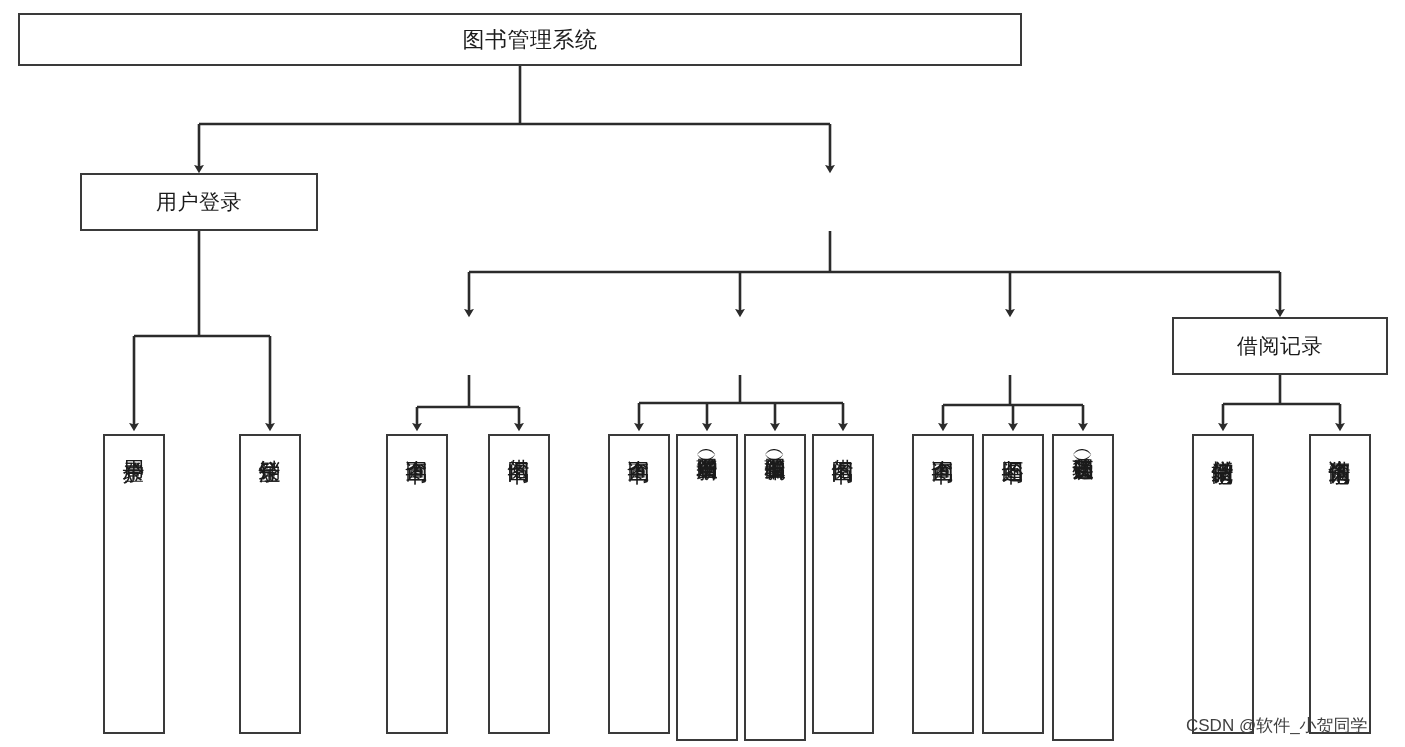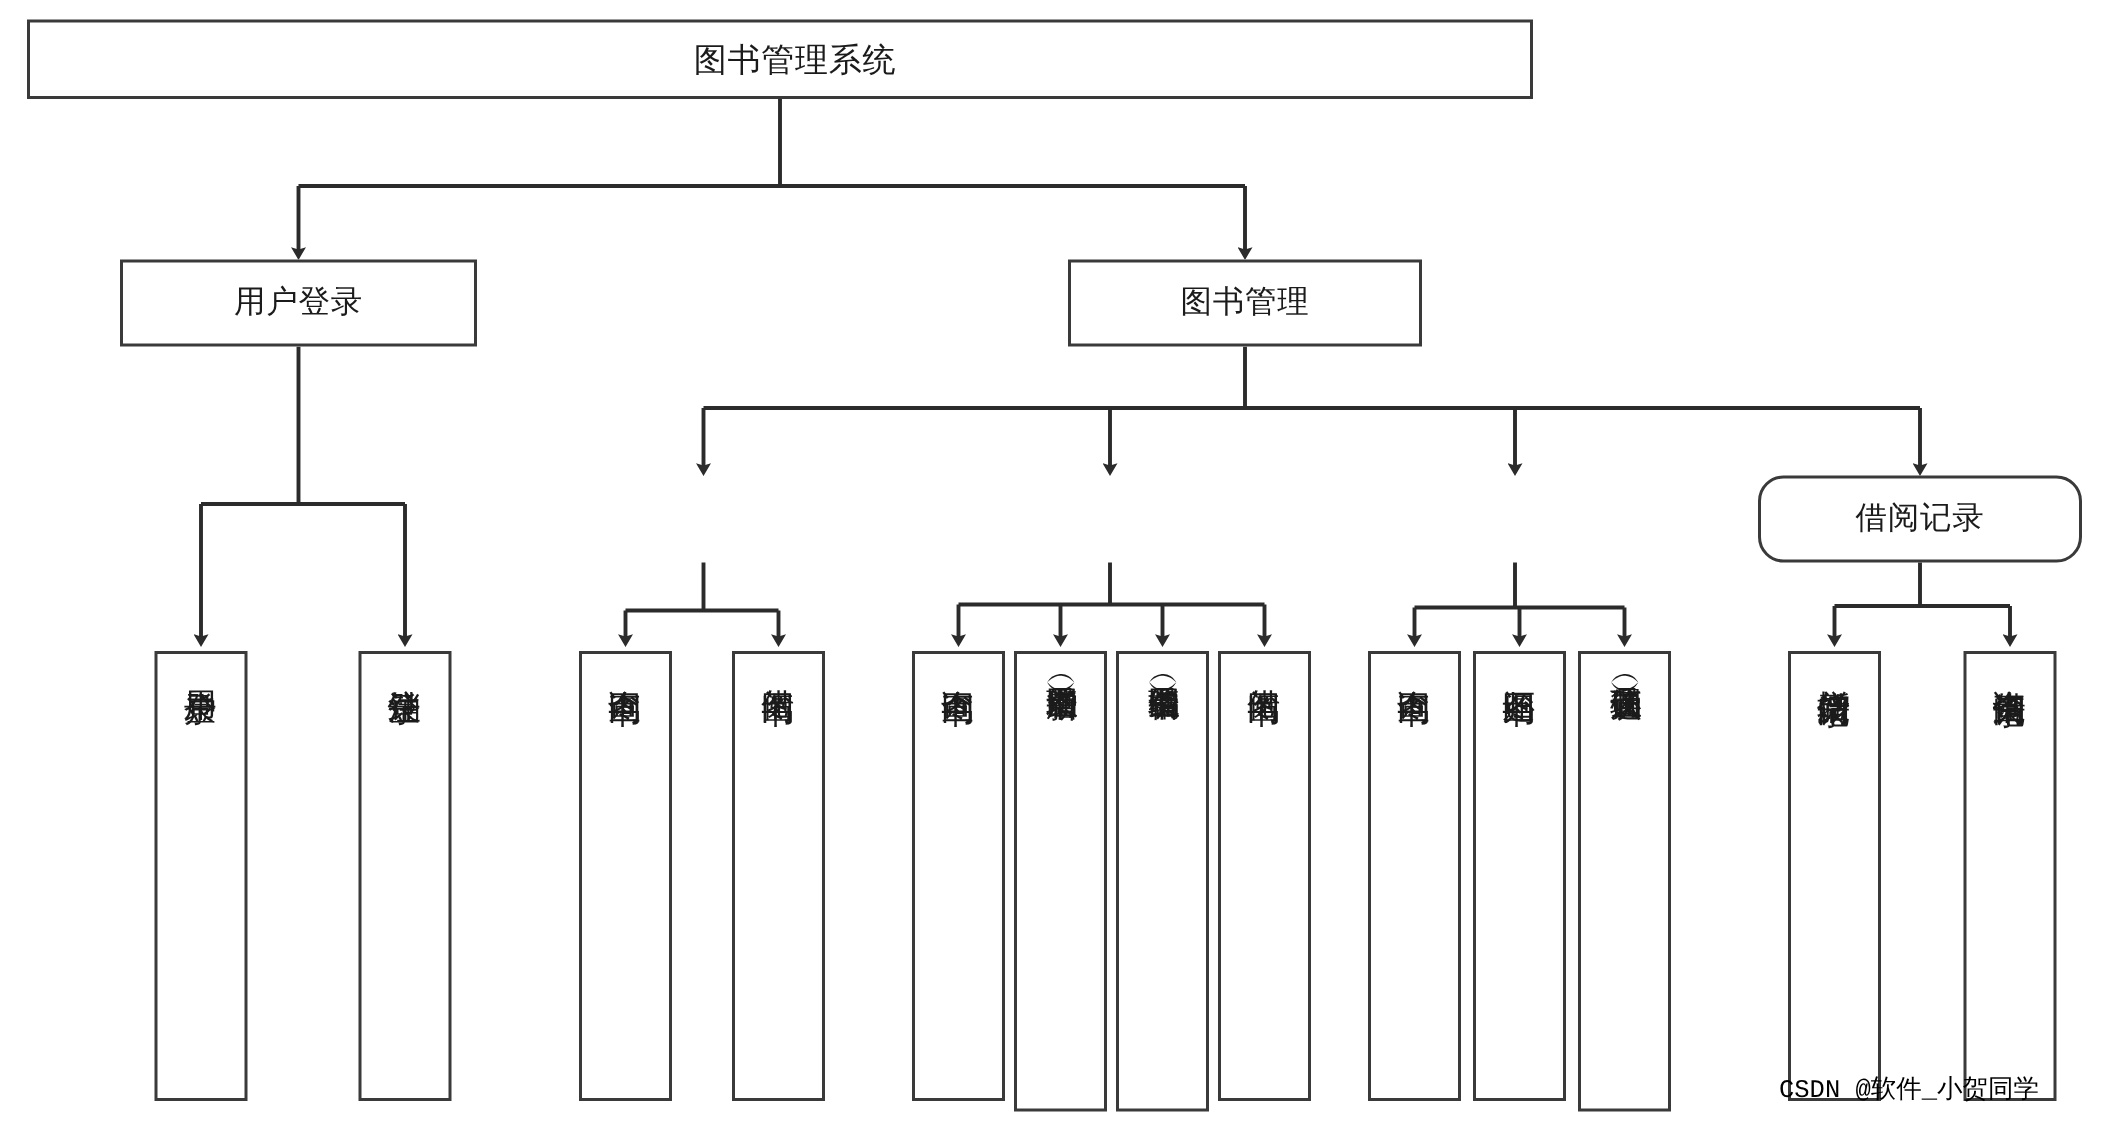--- a/index.html
+++ b/index.html
@@ -65,24 +65,23 @@
   }
   .node.vert.tight .node-label {
     font-size: 21px;
     letter-spacing: 0px;
   }
   #watermark {
     position: absolute;
     left: 1186px;
     top: 714px;
     font-size: 17px;
-    color: #000000;
+    color: #404040;
     white-space: nowrap;
     user-select: none;
-    font-family: Liberation Mono, monospace;
   }
 </style>
 </head>
 <body>
 
 <div id="diagram-root">
 
   <svg id="edge-layer" viewBox="0 0 1405 747" width="1405" height="747" xmlns="http://www.w3.org/2000/svg">
     <defs>
       <marker id="arrowhead" markerWidth="9" markerHeight="10" refX="3.2" refY="5" orient="auto" markerUnits="userSpaceOnUse">
@@ -136,25 +135,22 @@
     </g>
   </svg>
 
   <div class="node horiz root" style="left:18px; top:13px; width:1004px; height:53px;padding-left:20px;">
     <span class="node-label">图书管理系统</span>
   </div>
 
   <div class="node horiz" style="left:80px; top:173px; width:238px; height:58px;">
     <span class="node-label">用户登录</span>
   </div>
-  <div class="node horiz" style="left:712px; top:173px; width:236px; height:58px;">
-    <span class="node-label">图书管理</span>
-  </div>
 
-  <div class="node horiz" style="left:1172px; top:317px; width:216px; height:58px;border-radius:17px;">
+  <div class="node horiz" style="left:1172px; top:317px; width:216px; height:58px;">
     <span class="node-label">借阅记录</span>
   </div>
 
   <div class="node vert" style="left:103px; top:434px; width:62px; height:300px;">
     <span class="node-label">用户登录</span>
   </div>
   <div class="node vert" style="left:239px; top:434px; width:62px; height:300px;">
     <span class="node-label">注销登录</span>
   </div>
 

